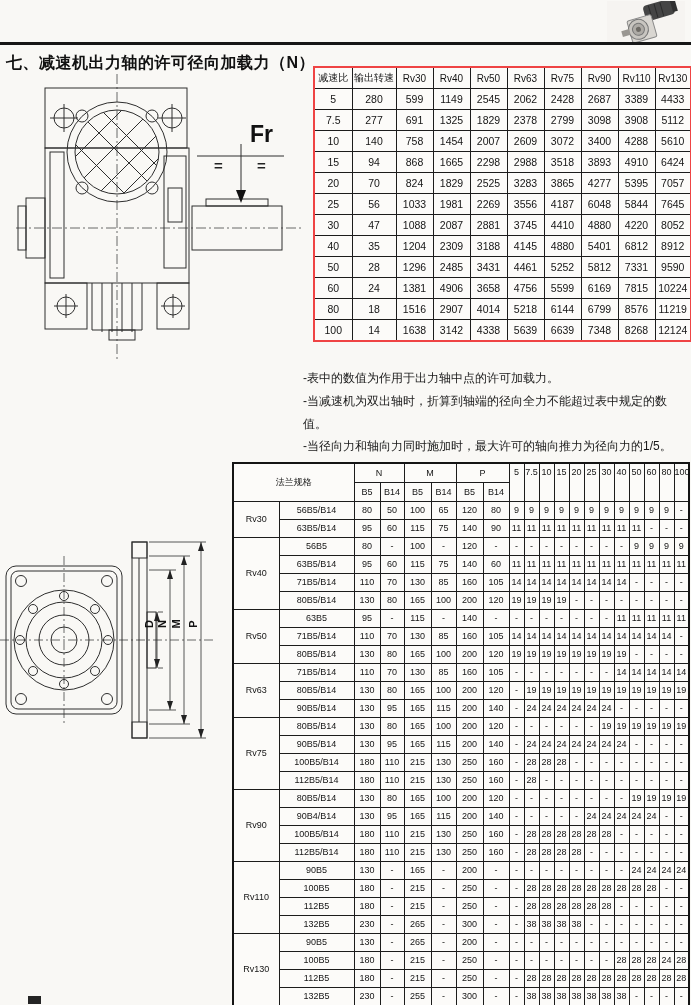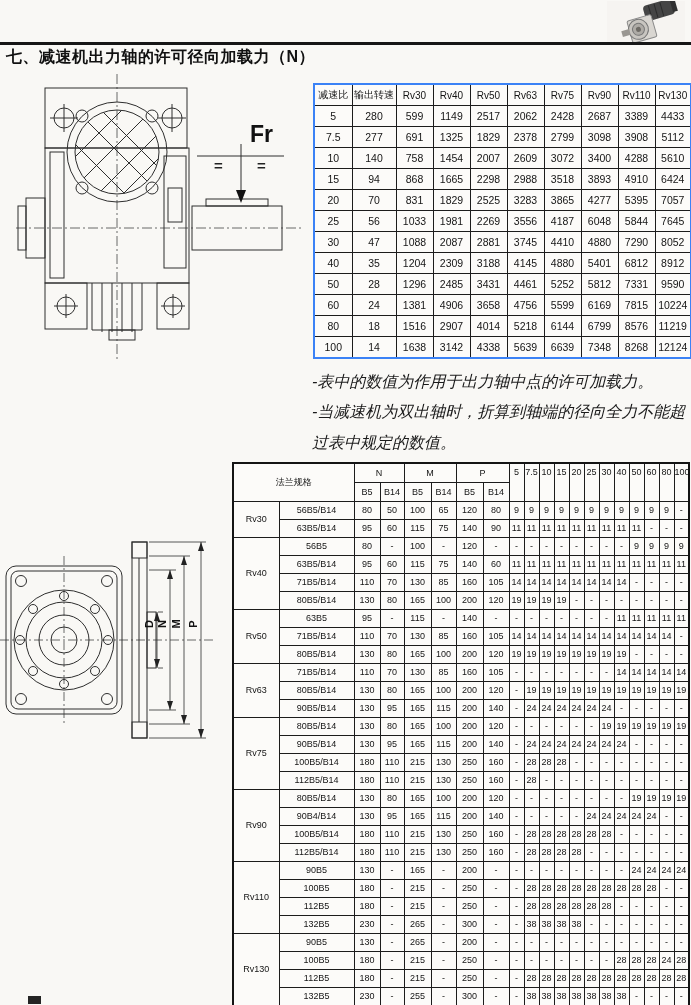--- a/index.html
+++ b/index.html
@@ -1,47 +1,47 @@
 <!DOCTYPE html>
 <html><head>
 <meta charset="utf-8">
 <style>
   html,body{margin:0;padding:0;background:#dedcd8;}
   .page{position:relative;width:691px;height:1005px;background:#f9f8f5;overflow:hidden;
         font-family:"Liberation Sans","DejaVu Sans",sans-serif;color:#141414;}
   .toprule{position:absolute;left:0;top:42px;width:691px;height:3px;background:#161616;}
   .sec-title{position:absolute;left:6px;font-size:16px;font-weight:bold;letter-spacing:.5px;color:#111;}
-  .sec7-title{top:47px;}
+  .sec7-title{top:53px;}
   .sec8-title{top:438px;}
   .photo{position:absolute;left:607px;top:1px;}
   .drawing1{position:absolute;left:14px;top:66px;}
   .drawing2{position:absolute;left:0px;top:520px;}
   .d1 line,.d1 rect,.d1 circle,.d1 path{stroke:#2e2e2e;stroke-width:1;fill:none;}
   .d1 .cl{stroke-dasharray:10 3 2 3;stroke-width:.8;stroke:#444;}
   .d1 .hatch{stroke-width:.8;}
   .d1 text{stroke:none;}
   .d1 .eq{fill:#222;font-size:15px;font-weight:bold;}
   .d1 .fr{fill:#111;font-size:23px;font-weight:bold;}
   .d2 line,.d2 rect,.d2 circle,.d2 path{stroke:#2e2e2e;stroke-width:1;fill:none;}
   .d2 .cl{stroke-dasharray:9 3 2 3;stroke-width:.8;stroke:#444;}
   .d2 .dim{stroke-width:.8;}
   .d2 text{stroke:none;fill:#111;font-size:11px;font-weight:bold;}
   .d2 .arr{fill:#222;stroke:none;}
   table{border-collapse:collapse;table-layout:fixed;background:#fcfbf9;}
-  .t1{position:absolute;left:313px;top:83px;width:377px;border:2px solid #3b82f6;font-size:10.5px;}
+  .t1{position:absolute;left:313px;top:66px;width:377px;border:2px solid #ef4444;font-size:10.5px;}
   .t1 th,.t1 td{border:1px solid #1c1c1c;text-align:center;vertical-align:middle;padding:0;
                 height:20px;font-weight:normal;white-space:nowrap;overflow:hidden;}
   .t1 thead th{font-size:10px;}
   .t2{position:absolute;left:232px;top:462px;width:458px;border:2px solid #141414;font-size:9px;}
   .t2 th,.t2 td{border:1px solid #1c1c1c;text-align:center;vertical-align:middle;padding:0;
                 height:17px;line-height:1;font-weight:normal;white-space:nowrap;overflow:hidden;}
   .t2 th{height:18px;}
   .t2 .ratio-h{vertical-align:top;padding-top:4px;}
   .t2 td.model{font-size:9px;}
-  .notes{position:absolute;left:312px;top:367px;width:378px;font-size:16px;line-height:1.9;color:#1a1a1a;font-style:italic;}
+  .notes{position:absolute;left:303px;top:367px;width:378px;font-size:12px;line-height:1.9;color:#1a1a1a;}
   .footer-mark{position:absolute;left:28px;top:996px;width:13px;height:8px;background:#242424;}
 </style>
 </head>
 <body>
 
 <div class="page">
 
   <svg class="photo" width="78" height="42" viewBox="0 0 78 42">
     <rect x="0" y="0" width="78" height="42" fill="#f6f4f1"></rect>
     <g transform="rotate(-16 39 22)">
@@ -151,21 +151,21 @@
           <th>Rv110</th>
           <th>Rv130</th>
         </tr>
       </thead>
     <tbody>
         <tr>
           <td>5</td>
           <td>280</td>
           <td>599</td>
           <td>1149</td>
-          <td>2517</td>
+          <td>2545</td>
           <td>2062</td>
           <td>2428</td>
           <td>2687</td>
           <td>3389</td>
           <td>4433</td>
         </tr>
         <tr>
           <td>7.5</td>
           <td>277</td>
           <td>691</td>
@@ -197,21 +197,21 @@
           <td>2298</td>
           <td>2988</td>
           <td>3518</td>
           <td>3893</td>
           <td>4910</td>
           <td>6424</td>
         </tr>
         <tr>
           <td>20</td>
           <td>70</td>
-          <td>831</td>
+          <td>824</td>
           <td>1829</td>
           <td>2525</td>
           <td>3283</td>
           <td>3865</td>
           <td>4277</td>
           <td>5395</td>
           <td>7057</td>
         </tr>
         <tr>
           <td>25</td>
@@ -227,21 +227,21 @@
         </tr>
         <tr>
           <td>30</td>
           <td>47</td>
           <td>1088</td>
           <td>2087</td>
           <td>2881</td>
           <td>3745</td>
           <td>4410</td>
           <td>4880</td>
-          <td>7290</td>
+          <td>4220</td>
           <td>8052</td>
         </tr>
         <tr>
           <td>40</td>
           <td>35</td>
           <td>1204</td>
           <td>2309</td>
           <td>3188</td>
           <td>4145</td>
           <td>4880</td>

